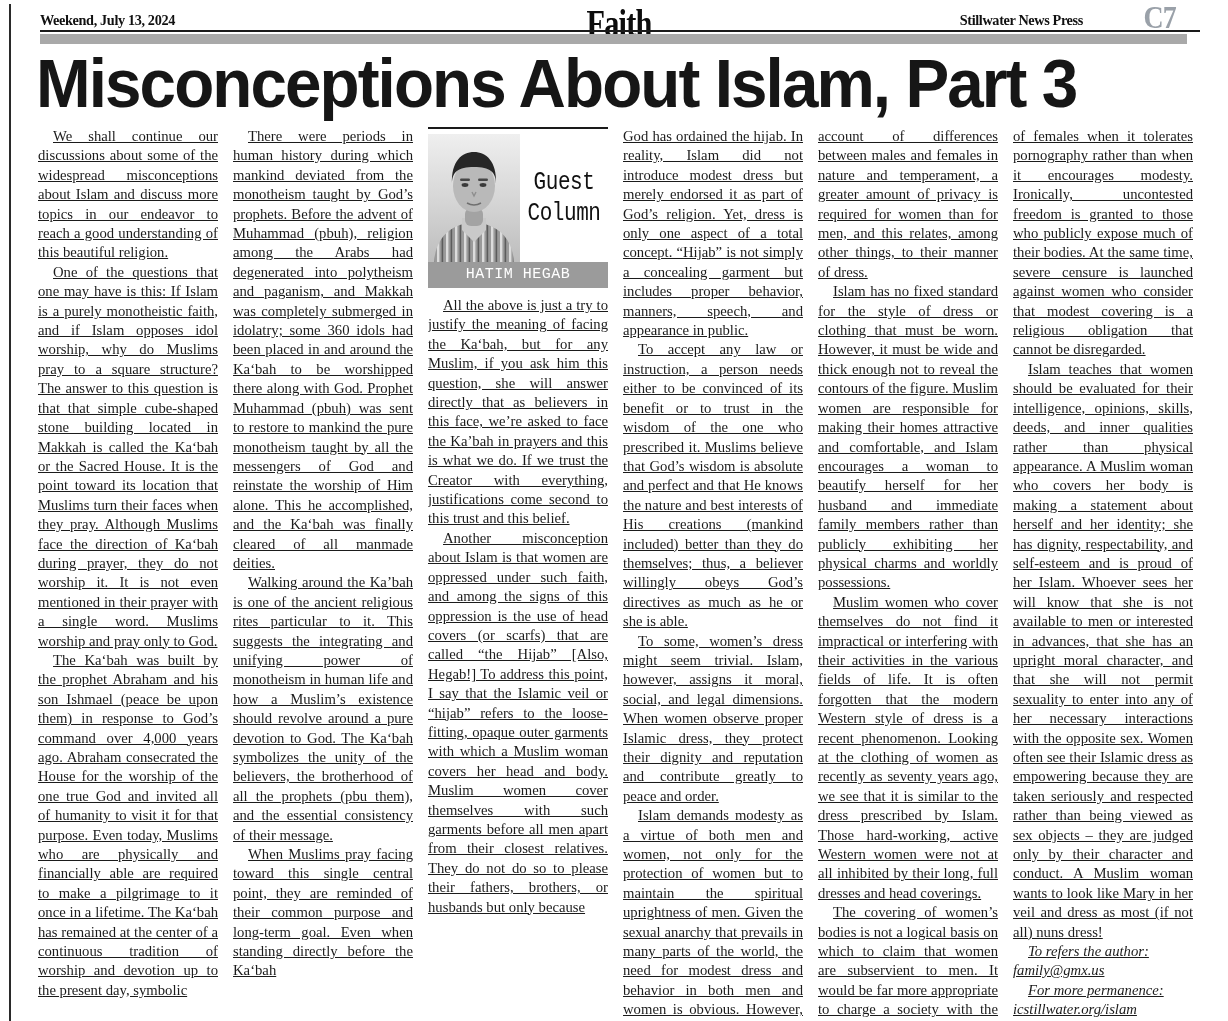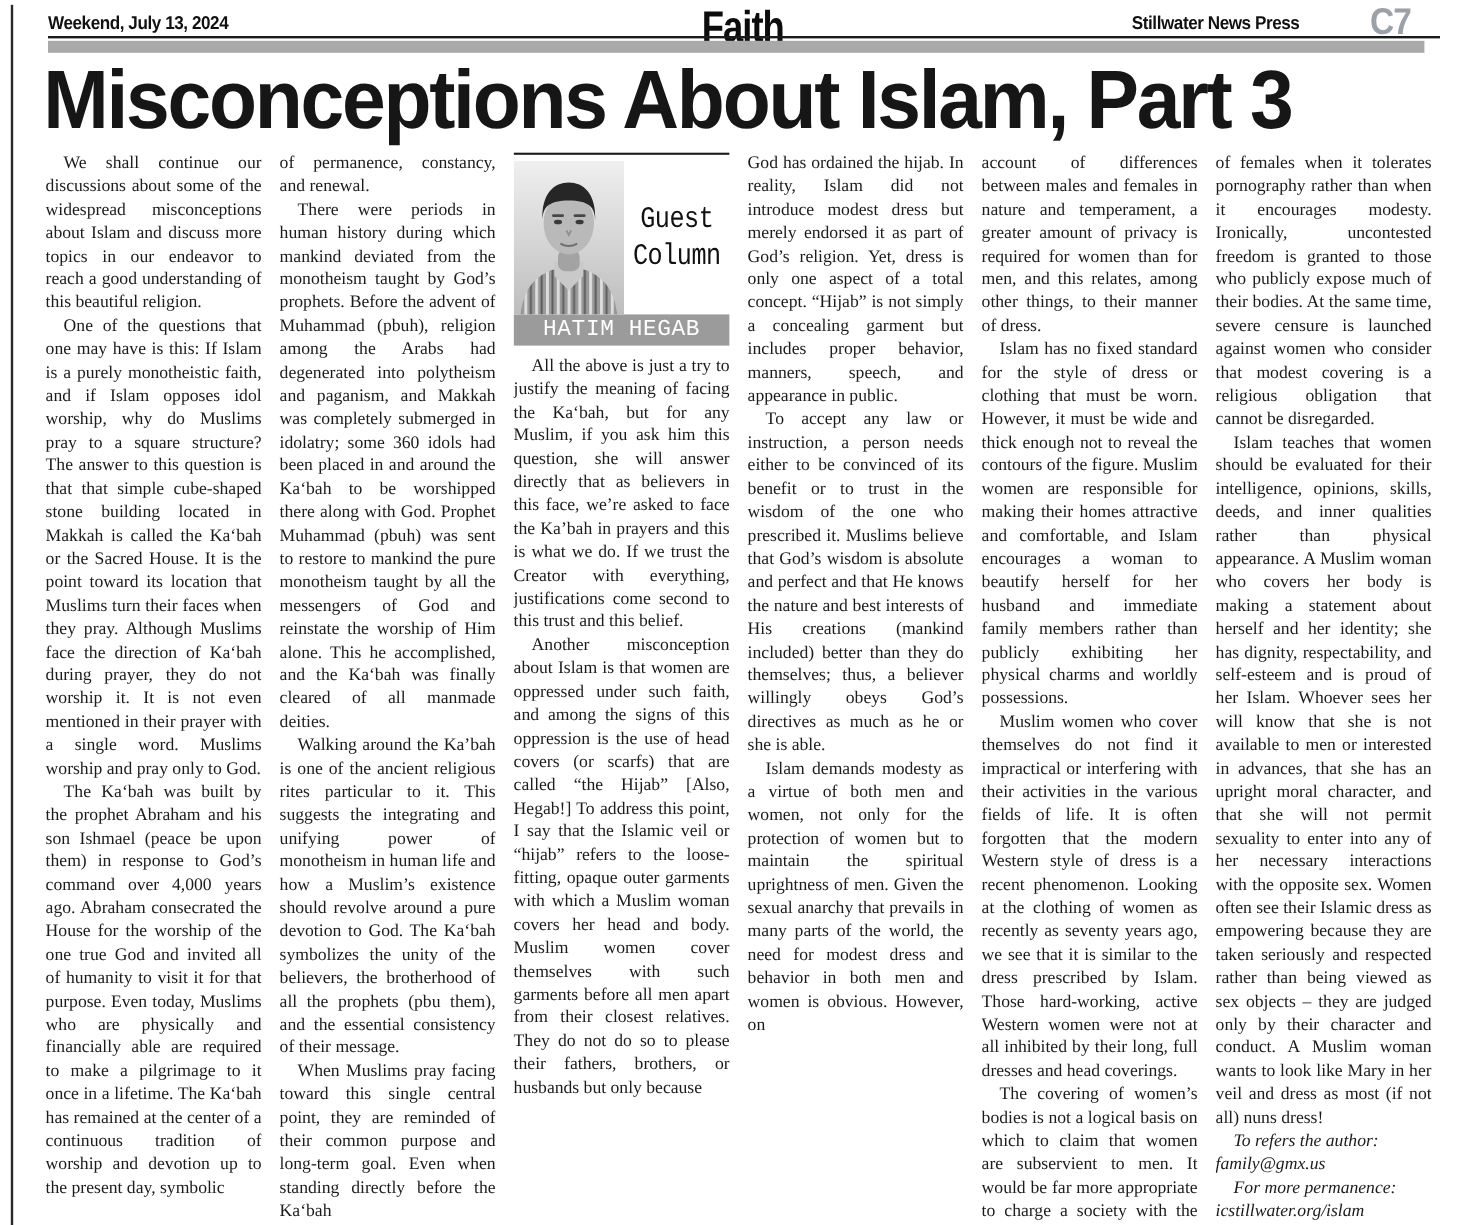--- a/index.html
+++ b/index.html
@@ -12,21 +12,21 @@
     font-family:"Liberation Serif","DejaVu Serif",serif;
     color:#1b1b1b;
   }
   .left-rule {
     position:absolute; left:9px; top:4px; bottom:0;
     width:2px; background:#2a2a2a;
   }
   
   .masthead {
     position:absolute; left:40px; right:30px; top:6px; height:24px;
-    font-family:Liberation Sans, sans-serif;
+    font-family:Liberation Serif, serif;
   }
   .masthead-date {
     position:absolute; left:0; top:5px;
     font-size:15.5px; font-weight:600; letter-spacing:-0.4px;
     transform:scaleX(0.92); transform-origin:left center;
     color:#111;
   }
   .masthead-section {
     position:absolute; left:50%; top:-4px;
     transform:translateX(-50%) scaleX(0.82);
@@ -64,41 +64,41 @@
     position:absolute; left:38px; top:127px; width:1154px; height:890px;
     display:flex; gap:15px;
   }
   .col {
     width:180px; flex:0 0 180px;
     overflow:hidden;
     font-size:14.7px; line-height:19.4px;
     text-align:justify;
     hyphens:auto;
   }
-  .col p.para { text-indent:0; }
+  .col p.para { text-indent:0;text-decoration:underline; }
   .col p.ind  { text-indent:15px; }
   .col p.ital { font-style:italic; }
   
   .guest-box {
     width:100%; margin-bottom:8px;
     font-family:Liberation Mono, monospace;
   }
   .guest-top-rule { height:2px; background:#1a1a1a; margin-bottom:5px; }
   .guest-row { display:flex; height:128px; }
   .guest-photo { width:92px; flex:0 0 92px; }
   .guest-photo svg { display:block; width:92px; height:128px; }
   .guest-label {
     flex:1; display:flex; flex-direction:column;
     align-items:center; justify-content:center;
     font-size:25px; letter-spacing:-0.5px; line-height:31px;
     transform:scaleX(0.84); color:#111;
   }
   .guest-caption {
     height:26px; display:flex; align-items:center; justify-content:center;
-    color:#ffffff; font-size:19px; letter-spacing:0.5px;
+    color:#ffffff; font-size:15px; letter-spacing:0.5px;
     transform-origin:center;
   }
 </style>
 </head>
 <body>
 
 <div class="page">
   <div class="left-rule"></div>
 
   <div class="masthead">
@@ -112,21 +112,20 @@
 
   <div class="headline">Misconceptions About Islam, Part 3</div>
 
   <div class="columns">
     <div class="col">
         <p class="para ind">We shall continue our discussions about some of the widespread misconceptions about Islam and discuss more topics in our endeavor to reach a good understanding of this beautiful religion.</p>
         <p class="para ind">One of the questions that one may have is this: If Islam is a purely monotheistic faith, and if Islam opposes idol worship, why do Muslims pray to a square structure? The answer to this question is that that simple cube-shaped stone building located in Makkah is called the Ka‘bah or the Sacred House.  It is the point toward its location that Muslims turn their faces when they pray.  Although Muslims face the direction of Ka‘bah during prayer, they do not worship it. It is not even mentioned in their prayer with a single word. Muslims worship and pray only to God.</p>
         <p class="para ind">The Ka‘bah was built by the prophet Abraham and his son Ishmael (peace be upon them) in response to God’s command over 4,000 years ago. Abraham consecrated the House for the worship of the one true God and invited all of humanity to visit it for that purpose. Even today, Muslims who are physically and financially able are required to make a pilgrimage to it once in a lifetime. The Ka‘bah has remained at the center of a continuous tradition of worship and devotion up to the present day, symbolic</p>
       </div>
     <div class="col">
-        <p class="para">of permanence, constancy, and renewal.</p>
         <p class="para ind">There were periods in human history during which mankind deviated from the monotheism taught by God’s prophets. Before the advent of Muhammad (pbuh), religion among the Arabs had degenerated into polytheism and paganism, and Makkah was completely submerged in idolatry; some 360 idols had been placed in and around the Ka‘bah to be worshipped there along with God.  Prophet Muhammad (pbuh) was sent to restore to mankind the pure monotheism taught by all the messengers of God and reinstate the worship of Him alone. This he accomplished, and the Ka‘bah was finally cleared of all manmade deities.</p>
         <p class="para ind">Walking around the Ka’bah is one of the ancient religious rites particular to it. This suggests the integrating and unifying power of monotheism in human life and how a Muslim’s existence should revolve around a pure devotion to God. The Ka‘bah symbolizes the unity of the believers, the brotherhood of all the prophets (pbu them), and the essential consistency of their message.</p>
         <p class="para ind">When Muslims pray facing toward this single central point, they are reminded of their common purpose and long-term goal. Even when standing directly before the Ka‘bah</p>
       </div>
     <div class="col">
 
       <div class="guest-box">
         <div class="guest-top-rule"></div>
         <div class="guest-row">
           <div class="guest-photo">
@@ -165,20 +164,21 @@
         <div class="guest-caption" style="background: rgb(155, 155, 155);">
           <span>HATIM HEGAB</span>
         </div>
       </div>
         <p class="para ind">All the above is just a try to justify the meaning of facing the Ka‘bah, but for any Muslim, if you ask him this question, she will answer directly that as believers in this face, we’re asked to face the Ka’bah in prayers and this is what we do. If we trust the Creator with everything, justifications come second to this trust and this belief.</p>
         <p class="para ind">Another misconception about Islam is that women are oppressed under such faith, and among the signs of this oppression is the use of head covers (or scarfs) that are called “the Hijab” [Also, Hegab!] To address this point, I say that the Islamic veil or “hijab” refers to the loose-fitting, opaque outer garments with which a Muslim woman covers her head and body. Muslim women cover themselves with such garments before all men apart from their closest relatives. They do not do so to please their fathers, brothers, or husbands but only because</p>
       </div>
     <div class="col">
         <p class="para">God has ordained the hijab. In reality, Islam did not introduce modest dress but merely endorsed it as part of God’s religion. Yet, dress is only one aspect of a total concept. “Hijab” is not simply a concealing garment but includes proper behavior, manners, speech, and appearance in public.</p>
         <p class="para ind">To accept any law or instruction, a person needs either to be convinced of its benefit or to trust in the wisdom of the one who prescribed it. Muslims believe that God’s wisdom is absolute and perfect and that He knows the nature and best interests of His creations (mankind included) better than they do themselves; thus, a believer willingly obeys God’s directives as much as he or she is able.</p>
+        <p class="para ind">To some, women’s dress might seem trivial. Islam, however, assigns it moral, social, and legal dimensions. When women observe proper Islamic dress, they protect their dignity and reputation and contribute greatly to peace and order.</p>
         <p class="para ind">Islam demands modesty as a virtue of both men and women, not only for the protection of women but to maintain the spiritual uprightness of men.  Given the sexual anarchy that prevails in many parts of the world, the need for modest dress and behavior in both men and women is obvious. However, on</p>
       </div>
     <div class="col">
         <p class="para">account of differences between males and females in nature and temperament, a greater amount of privacy is required for women than for men, and this relates, among other things, to their manner of dress.</p>
         <p class="para ind">Islam has no fixed standard for the style of dress or clothing that must be worn. However, it must be wide and thick enough not to reveal the contours of the figure. Muslim women are responsible for making their homes attractive and comfortable, and Islam encourages a woman to beautify herself for her husband and immediate family members rather than publicly exhibiting her physical charms and worldly possessions.</p>
         <p class="para ind">Muslim women who cover themselves do not find it impractical or interfering with their activities in the various fields of life. It is often forgotten that the modern Western style of dress is a recent phenomenon.  Looking at the clothing of women as recently as seventy years ago, we see that it is similar to the dress prescribed by Islam. Those hard-working, active Western women were not at all inhibited by their long, full dresses and head coverings.</p>
         <p class="para ind">The covering of women’s bodies is not a logical basis on which to claim that women are subservient to men. It would be far more appropriate to charge a society with the exploitation</p>
       </div>
     <div class="col">
         <p class="para">of females when it tolerates pornography rather than when it encourages modesty.  Ironically, uncontested freedom is granted to those who publicly expose much of their bodies. At the same time, severe censure is launched against women who consider that modest covering is a religious obligation that cannot be disregarded.</p>

